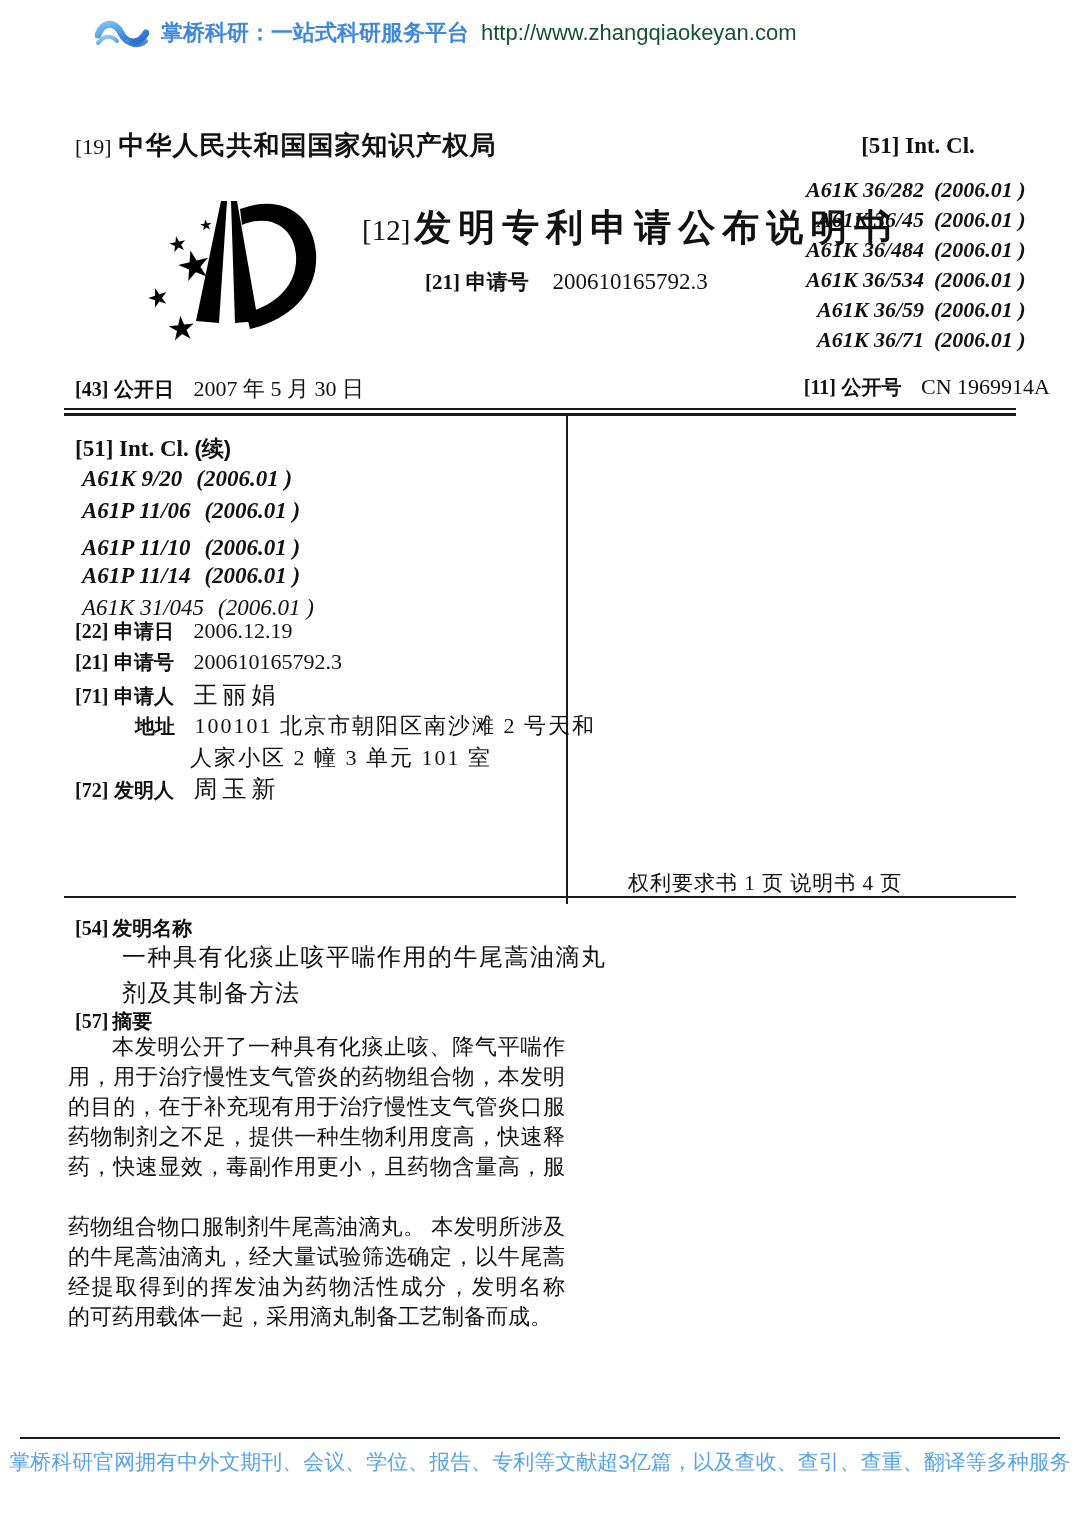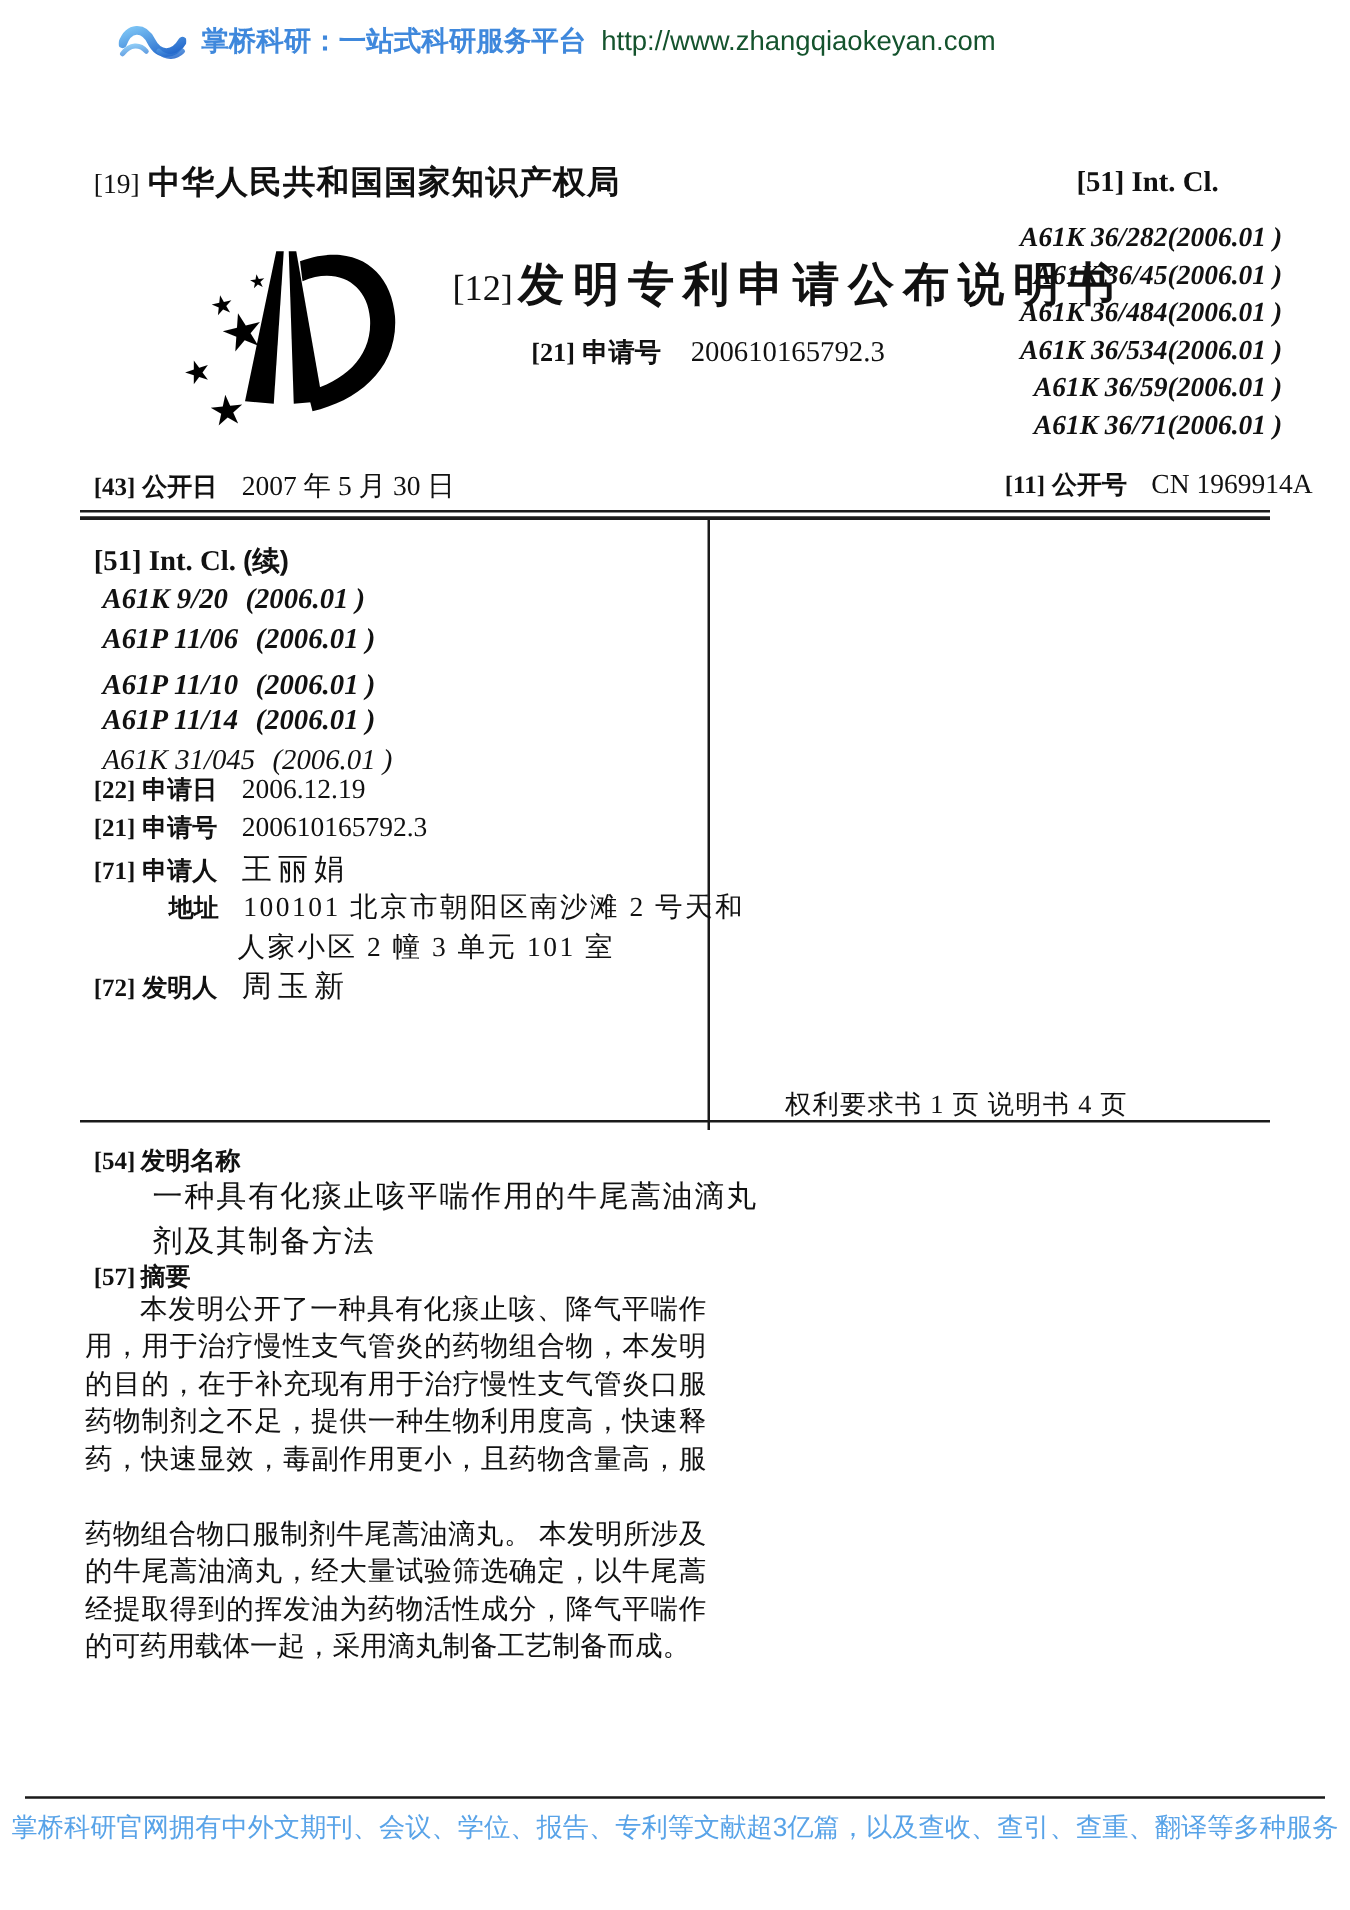--- a/index.html
+++ b/index.html
@@ -13,21 +13,21 @@
   .banner{top:10px;left:95px;height:46px;display:flex;align-items:center;gap:12px;}
   .banner .brand{font-family:"Liberation Sans","DejaVu Sans",sans-serif;font-weight:bold;font-size:22px;}
   .banner .url{font-family:"Liberation Sans","DejaVu Sans",sans-serif;font-size:22px;font-weight:normal;}
   
   .office{top:128px;left:75px;font-size:27px;}
   .office .tag{font-size:22px;font-weight:normal;}
   .office .name{font-size:26px;letter-spacing:1px;}
   
   .intcl{top:133px;right:28px;width:268px;}
   .intcl .lbl{text-align:center;font-size:23px;font-weight:bold;margin-bottom:16px;}
-  .intcl .row{display:grid;grid-template-columns:1fr 118px;height:30px;line-height:30px;}
+  .intcl .row{display:grid;grid-template-columns:1fr 118px;column-gap:10px;height:30px;line-height:30px;}
   .intcl .code{text-align:right;font-style:italic;font-weight:bold;font-size:22px;}
   .intcl .ver{font-style:italic;font-weight:bold;font-size:22px;}
   
   .doctitle{top:203px;left:362px;white-space:nowrap;text-align:right;}
   .doctitle .tag{font-size:29px;font-weight:normal;}
   .doctitle .t{font-family:"Liberation Sans","DejaVu Sans",sans-serif;font-weight:600;font-size:37px;letter-spacing:7px;}
   .appno{top:268px;left:425px;font-size:23px;}
   .appno .lab{font-size:21px;margin-right:18px;}
   
   .publeft{top:374px;left:75px;font-size:22px;white-space:nowrap;}
@@ -197,19 +197,19 @@
     <span class="tag lab">[57]</span>
     <span class="hei lab">摘要</span>
   </div>
   <div class="abs abstract-line first" style="top:1032px">本发明公开了一种具有化痰止咳、降气平喘作</div>
   <div class="abs abstract-line" style="top:1062px">用，用于治疗慢性支气管炎的药物组合物，本发明</div>
   <div class="abs abstract-line" style="top:1092px">的目的，在于补充现有用于治疗慢性支气管炎口服</div>
   <div class="abs abstract-line" style="top:1122px">药物制剂之不足，提供一种生物利用度高，快速释</div>
   <div class="abs abstract-line" style="top:1152px">药，快速显效，毒副作用更小，且药物含量高，服</div>
   <div class="abs abstract-line" style="top:1212px">药物组合物口服制剂牛尾蒿油滴丸。 本发明所涉及</div>
   <div class="abs abstract-line" style="top:1242px">的牛尾蒿油滴丸，经大量试验筛选确定，以牛尾蒿</div>
-  <div class="abs abstract-line" style="top:1272px">经提取得到的挥发油为药物活性成分，降气平喘作</div>
+  <div class="abs abstract-line" style="top:1272px">经提取得到的挥发油为药物活性成分，发明名称</div>
   <div class="abs abstract-line last" style="top:1302px">的可药用载体一起，采用滴丸制备工艺制备而成。</div>
 
   <div class="abs footline"></div>
   <div class="abs foottext" style="color:#58a3e8">掌桥科研官网拥有中外文期刊、会议、学位、报告、专利等文献超3亿篇，以及查收、查引、查重、翻译等多种服务</div>
 
 </div>
 
 </body></html>

